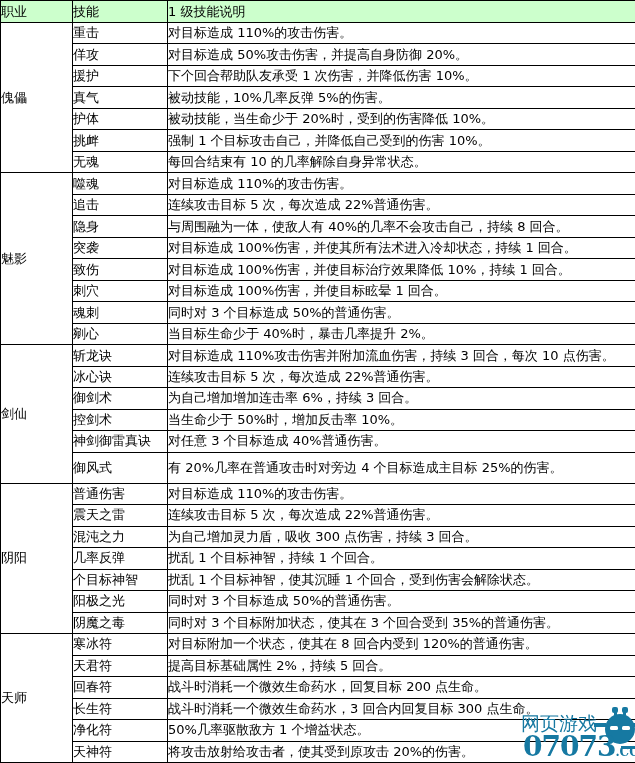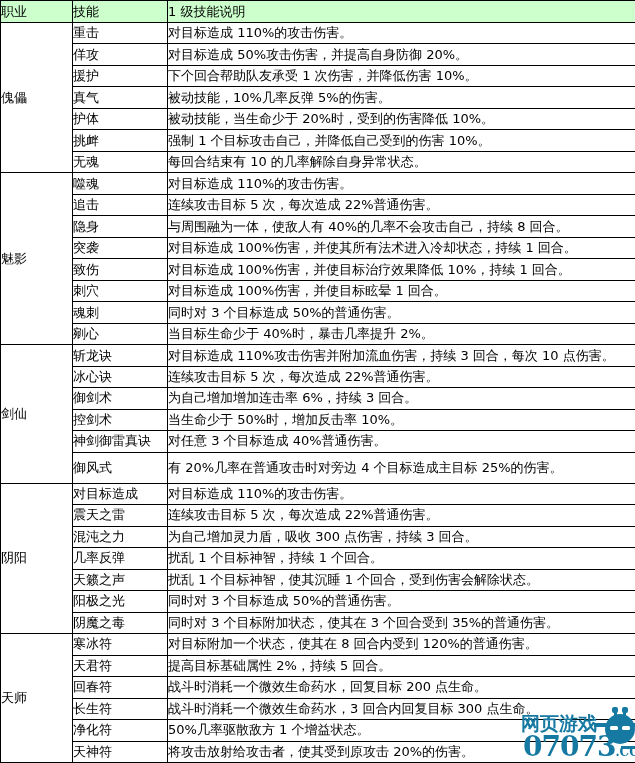--- a/index.html
+++ b/index.html
@@ -35,21 +35,21 @@
   .cell-desc  { padding-left: 5px; }
 
   
   .watermark {
     position: absolute; left: 505px; top: 706px;
     width: 130px; height: 57px;
     color: #1679A2; pointer-events: none;
   }
   .wm-cn {
     position: absolute; left: 16px; top: 8px;
-    font-size: 19px; font-weight: bold; line-height: 1;
+    font-size: 19px; font-weight: normal; line-height: 1;
     letter-spacing: 0px;
   }
   .wm-dash-left  { position: absolute; left: 89px;  top: 17px; width: 12px; height: 4px; background: #1679A2; }
   .wm-dash-right { position: absolute; left: 127px; top: 17px; width: 8px;  height: 4px; background: #1679A2; }
   .wm-icon { position: absolute; left: 99px; top: 0px; width: 32px; height: 40px; }
   .wm-row2 {
     position: absolute; left: 18px; top: 27px;
     font-family: "DejaVu Serif", "Liberation Serif", serif;
     font-weight: bold; line-height: 1; white-space: nowrap;
   }
@@ -156,37 +156,37 @@
       <tr>
         <td class="cell-skill">神剑御雷真诀</td>
         <td class="cell-desc">对任意 3 个目标造成 40%普通伤害。</td>
       </tr>
       <tr class="tall">
         <td class="cell-skill">御风式</td>
         <td class="cell-desc">有 20%几率在普通攻击时对旁边 4 个目标造成主目标 25%的伤害。</td>
       </tr>
       <tr>
         <td rowspan="7" class="cell-prof">阴阳</td>
-        <td class="cell-skill">对目标造成</td>
+        <td class="cell-skill">普通伤害</td>
         <td class="cell-desc">对目标造成 110%的攻击伤害。</td>
       </tr>
       <tr>
         <td class="cell-skill">震天之雷</td>
         <td class="cell-desc">连续攻击目标 5 次，每次造成 22%普通伤害。</td>
       </tr>
       <tr>
         <td class="cell-skill">混沌之力</td>
         <td class="cell-desc">为自己增加灵力盾，吸收 300 点伤害，持续 3 回合。</td>
       </tr>
       <tr>
         <td class="cell-skill">几率反弹</td>
         <td class="cell-desc">扰乱 1 个目标神智，持续 1 个回合。</td>
       </tr>
       <tr>
-        <td class="cell-skill">天籁之声</td>
+        <td class="cell-skill">个目标神智</td>
         <td class="cell-desc">扰乱 1 个目标神智，使其沉睡 1 个回合，受到伤害会解除状态。</td>
       </tr>
       <tr>
         <td class="cell-skill">阳极之光</td>
         <td class="cell-desc">同时对 3 个目标造成 50%的普通伤害。</td>
       </tr>
       <tr>
         <td class="cell-skill">阴魔之毒</td>
         <td class="cell-desc">同时对 3 个目标附加状态，使其在 3 个回合受到 35%的普通伤害。</td>
       </tr>

